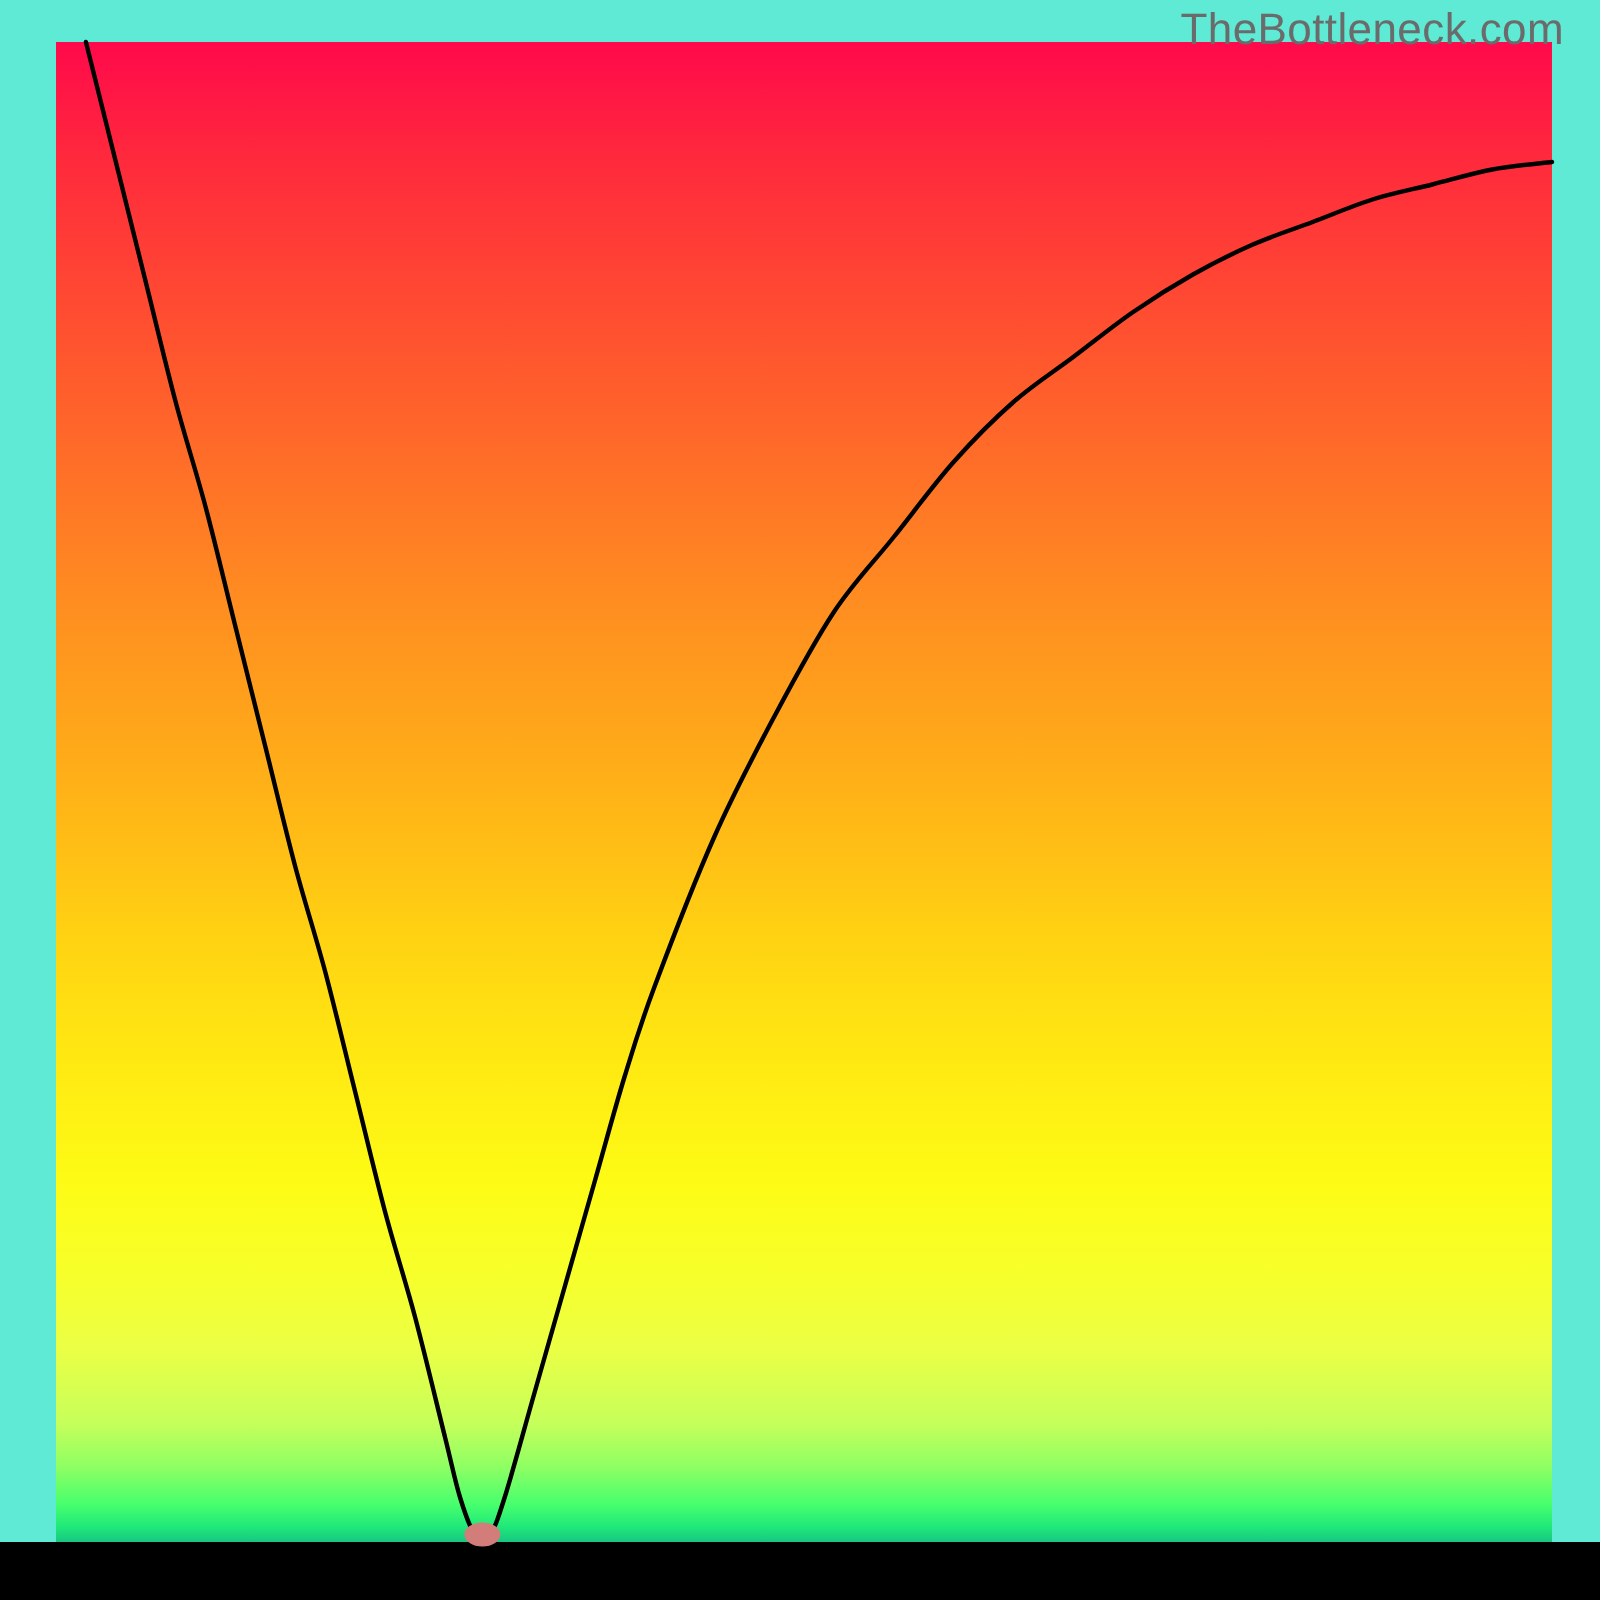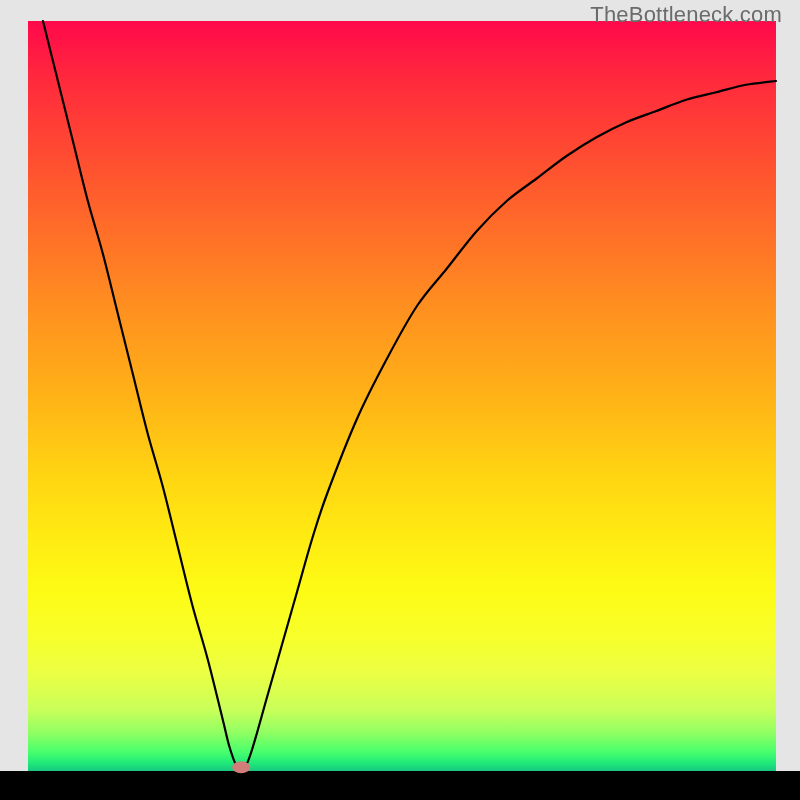--- a/index.html
+++ b/index.html
@@ -7,21 +7,21 @@
     padding: 0;
     width: 800px;
     height: 800px;
     overflow: hidden;
     background: #000;
     font-family: Arial, Helvetica, sans-serif;
   }
   .outer {
     width: 800px;
     height: 771px;
-    background: #e5e5e5;
+    background: #5eead4;
     position: relative;
   }
   .watermark {
     position: absolute;
     top: 2px;
     right: 18px;
     color: #6b6b6b;
     font-size: 22px;
     font-weight: 400;
     letter-spacing: 0.2px;

